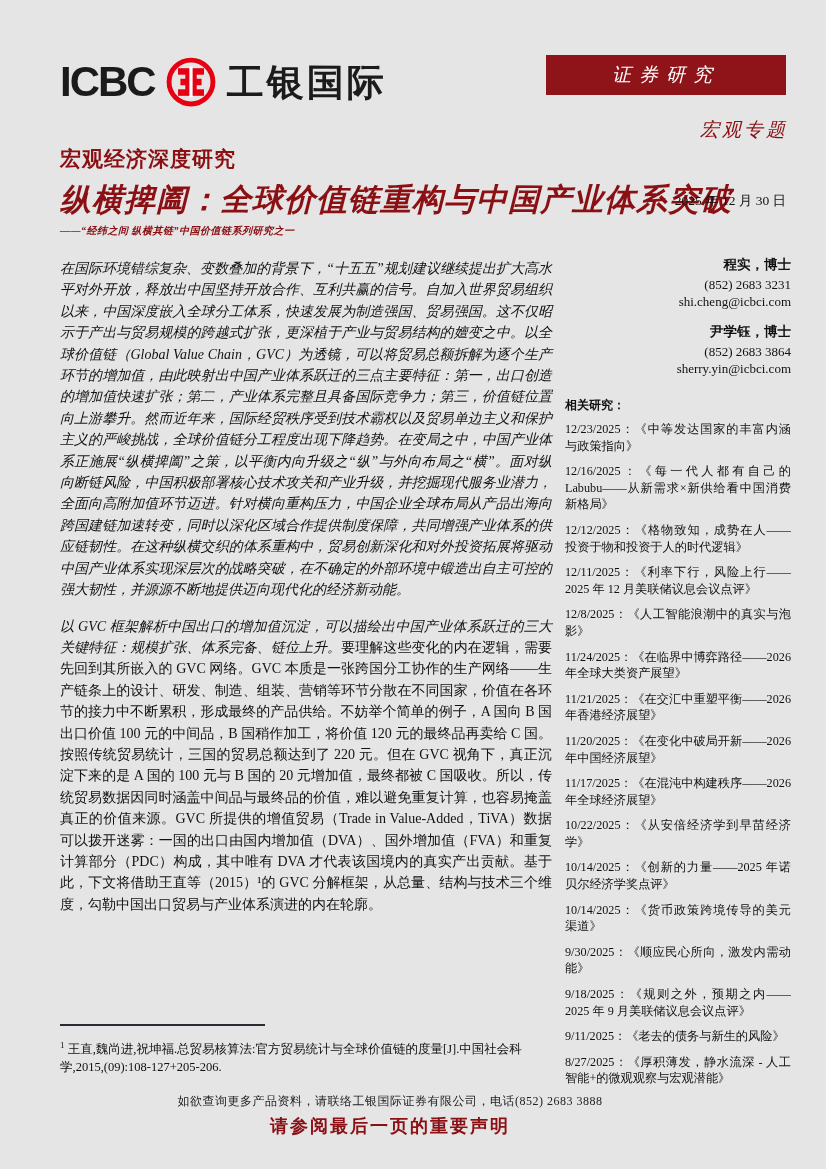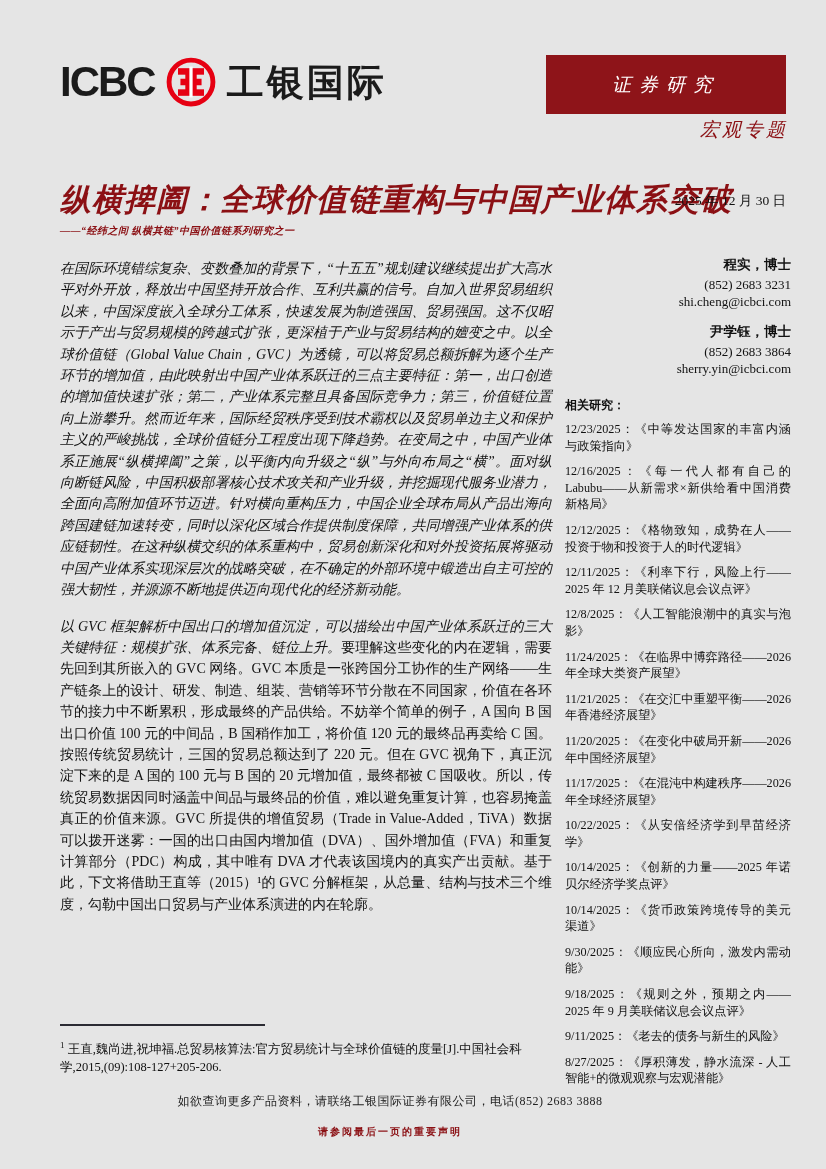--- a/index.html
+++ b/index.html
@@ -35,21 +35,21 @@
     font-size: 37px;
     letter-spacing: 3px;
     color: #1b1b1b;
     line-height: 1;
   }
   .emblem { display: block; }
 
   .badge {
     position: absolute;
     left: 546px; top: 55px;
-    width: 240px; height: 59px;
+    width: 240px; height: 40px;
     background: #8e1419;
     color: #ffffff;
     display: flex;
     align-items: center;
     justify-content: center;
     font-size: 19px;
     letter-spacing: 8px;
     font-style: italic;
     font-weight: 500;
   }
@@ -152,22 +152,22 @@
     left: 60px; top: 1093px;
     width: 660px;
     text-align: center;
   }
   .footer-contact {
     font-size: 12px;
     color: #222;
     letter-spacing: 0.5px;
   }
   .footer-disclaimer {
-    margin-top: 15px;
-    font-size: 10px;
+    margin-top: 4px;
+    font-size: 18px;
     font-weight: 700;
     color: #8b1014;
     letter-spacing: 2px;
   }
 </style>
 </head>
 <body>
 
 <div class="page">
 
@@ -182,20 +182,21 @@
         <rect x="19" y="28" width="26" height="8"></rect>
       </g>
       <rect x="30" y="13" width="4" height="38" fill="#ffffff"></rect>
     </svg>
     <span class="logo-cn">工银国际</span>
   </div>
 
   <div class="badge">证券研究</div>
   <div class="topic">宏观专题</div>
 
+  <div class="section-heading">宏观经济深度研究</div>
   <h1 class="title">纵横捭阖：全球价值链重构与中国产业体系突破</h1>
   <div class="date">2025 年 12 月 30 日</div>
   <div class="subtitle">——“经纬之间 纵横其链”中国价值链系列研究之一</div>
 
   <div class="body-col">
     <p class="p-bold">在国际环境错综复杂、变数叠加的背景下，“十五五”规划建议继续提出扩大高水平对外开放，释放出中国坚持开放合作、互利共赢的信号。自加入世界贸易组织以来，中国深度嵌入全球分工体系，快速发展为制造强国、贸易强国。这不仅昭示于产出与贸易规模的跨越式扩张，更深植于产业与贸易结构的嬗变之中。以全球价值链（Global Value Chain，GVC）为透镜，可以将贸易总额拆解为逐个生产环节的增加值，由此映射出中国产业体系跃迁的三点主要特征：第一，出口创造的增加值快速扩张；第二，产业体系完整且具备国际竞争力；第三，价值链位置向上游攀升。然而近年来，国际经贸秩序受到技术霸权以及贸易单边主义和保护主义的严峻挑战，全球价值链分工程度出现下降趋势。在变局之中，中国产业体系正施展“纵横捭阖”之策，以平衡内向升级之“纵”与外向布局之“横”。面对纵向断链风险，中国积极部署核心技术攻关和产业升级，并挖掘现代服务业潜力，全面向高附加值环节迈进。针对横向重构压力，中国企业全球布局从产品出海向跨国建链加速转变，同时以深化区域合作提供制度保障，共同增强产业体系的供应链韧性。在这种纵横交织的体系重构中，贸易创新深化和对外投资拓展将驱动中国产业体系实现深层次的战略突破，在不确定的外部环境中锻造出自主可控的强大韧性，并源源不断地提供迈向现代化的经济新动能。</p>
     <p class="p-mixed"><span class="lead">以 GVC 框架解析中国出口的增加值沉淀，可以描绘出中国产业体系跃迁的三大关键特征：规模扩张、体系完备、链位上升。</span><span>要理解这些变化的内在逻辑，需要先回到其所嵌入的 GVC 网络。GVC 本质是一张跨国分工协作的生产网络——生产链条上的设计、研发、制造、组装、营销等环节分散在不同国家，价值在各环节的接力中不断累积，形成最终的产品供给。不妨举个简单的例子，A 国向 B 国出口价值 100 元的中间品，B 国稍作加工，将价值 120 元的最终品再卖给 C 国。按照传统贸易统计，三国的贸易总额达到了 220 元。但在 GVC 视角下，真正沉淀下来的是 A 国的 100 元与 B 国的 20 元增加值，最终都被 C 国吸收。所以，传统贸易数据因同时涵盖中间品与最终品的价值，难以避免重复计算，也容易掩盖真正的价值来源。GVC 所提供的增值贸易（Trade in Value-Added，TiVA）数据可以拨开迷雾：一国的出口由国内增加值（DVA）、国外增加值（FVA）和重复计算部分（PDC）构成，其中唯有 DVA 才代表该国境内的真实产出贡献。基于此，下文将借助王直等（2015）¹的 GVC 分解框架，从总量、结构与技术三个维度，勾勒中国出口贸易与产业体系演进的内在轮廓。</span></p>
   </div>
 
   <aside class="right-col">

